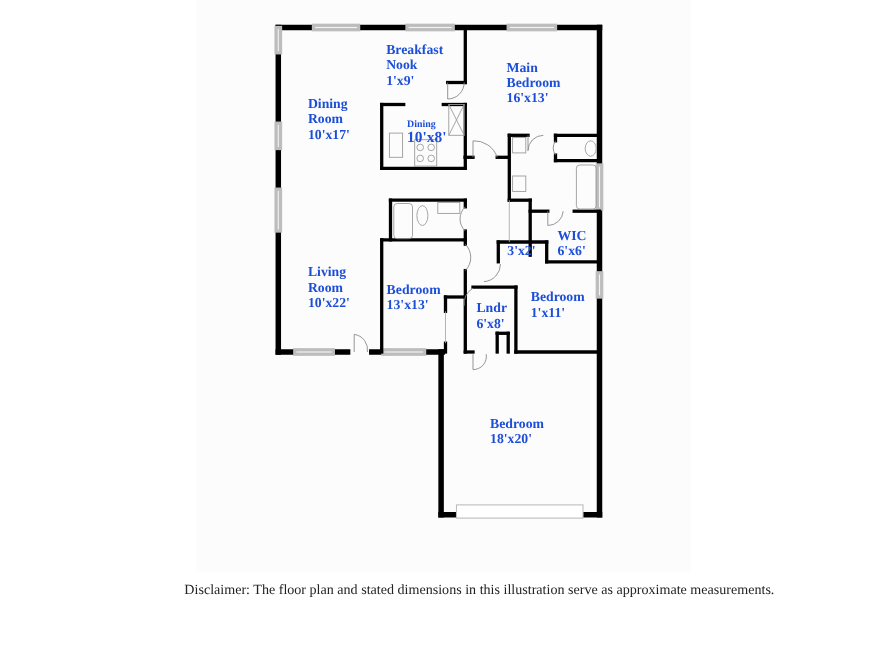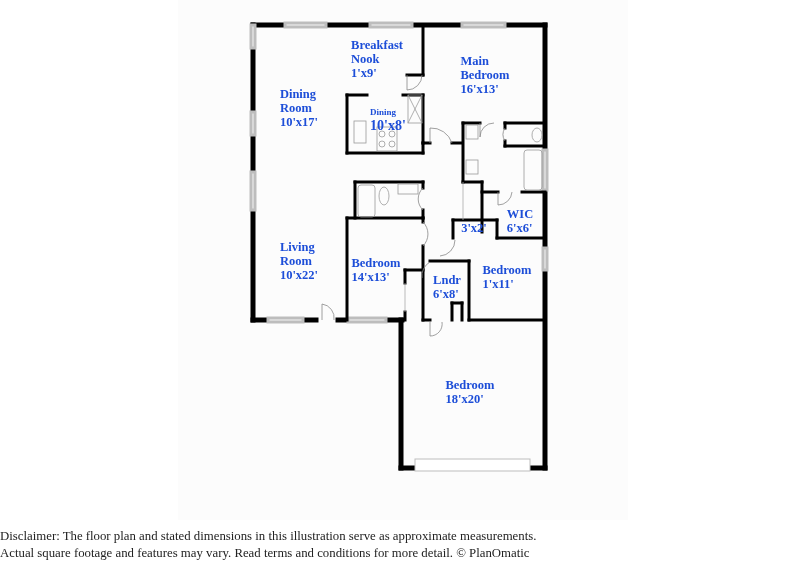--- a/index.html
+++ b/index.html
@@ -3,21 +3,21 @@
 <meta charset="utf-8">
 <style>
   html, body { margin: 0; padding: 0; background: #ffffff; }
   body { width: 809px; height: 588px; position: relative; overflow: hidden; font-family: "DejaVu Serif", "Liberation Serif", serif; }
   .plan { position: absolute; left: 0; top: 0; width: 809px; height: 588px; }
   .label { position: absolute; text-align: left; font-weight: bold; color: #1d4ed8; line-height: 1.1; transform: translateX(-50%); white-space: nowrap; font-family: "Liberation Serif", "DejaVu Serif", serif; }
   .label .name { display: block; font-size: 12.5px; }
   .label .dim { display: block; font-size: 12.5px; }
   .label.small .name { font-size: 9px; }
   .label.small .dim { font-size: 14px; }
-  .disclaimer { position: absolute; left: 0; width: 704px; top: 528px; text-align: left; font-family: "Liberation Serif", "DejaVu Serif", serif; font-size: 12.8px; color: #222; line-height: 17px; }
+  .disclaimer { position: absolute; left: 0; width: 704px; top: 528px; text-align: right; font-family: "Liberation Serif", "DejaVu Serif", serif; font-size: 12.8px; color: #222; line-height: 17px; }
 </style>
 </head>
 <body>
 
 <svg class="plan" viewBox="0 0 809 588" width="809" height="588" xmlns="http://www.w3.org/2000/svg">
 
   <rect x="178" y="0" width="450" height="520" fill="#fcfcfc"></rect>
 
   <g stroke="#000" stroke-width="5" fill="none" stroke-linecap="square">
 
@@ -170,21 +170,21 @@
   <span class="name">Dining</span>
   <span class="dim">10'x8'</span>
 </div>
 <div class="label" style="left:299px; top:217px;margin-top:24px;">
   <span class="name">Living</span>
   <span class="name">Room</span>
   <span class="dim">10'x22'</span>
 </div>
 <div class="label" style="left:376px; top:257px;">
   <span class="name">Bedroom</span>
-  <span class="dim">14'x13'</span>
+  <span class="dim">13'x13'</span>
 </div>
 <div class="label" style="left:520px; top:208px;">
   <span class="name">WIC</span>
   <span class="dim">6'x6'</span>
 </div>
 <div class="label" style="left:474px; top:222px;">
   <span class="dim">3'x2'</span>
 </div>
 <div class="label" style="left:447px; top:274px;">
   <span class="name">Lndr</span>
@@ -194,14 +194,13 @@
   <span class="name">Bedroom</span>
   <span class="dim">1'x11'</span>
 </div>
 <div class="label" style="left:470px; top:379px;">
   <span class="name">Bedroom</span>
   <span class="dim">18'x20'</span>
 </div>
 
 <div class="disclaimer">
   <div>Disclaimer: The floor plan and stated dimensions in this illustration serve as approximate measurements.</div>
-  <div>Actual square footage and features may vary. Read terms and conditions for more detail. © PlanOmatic</div>
 </div>
 
 </body></html>

